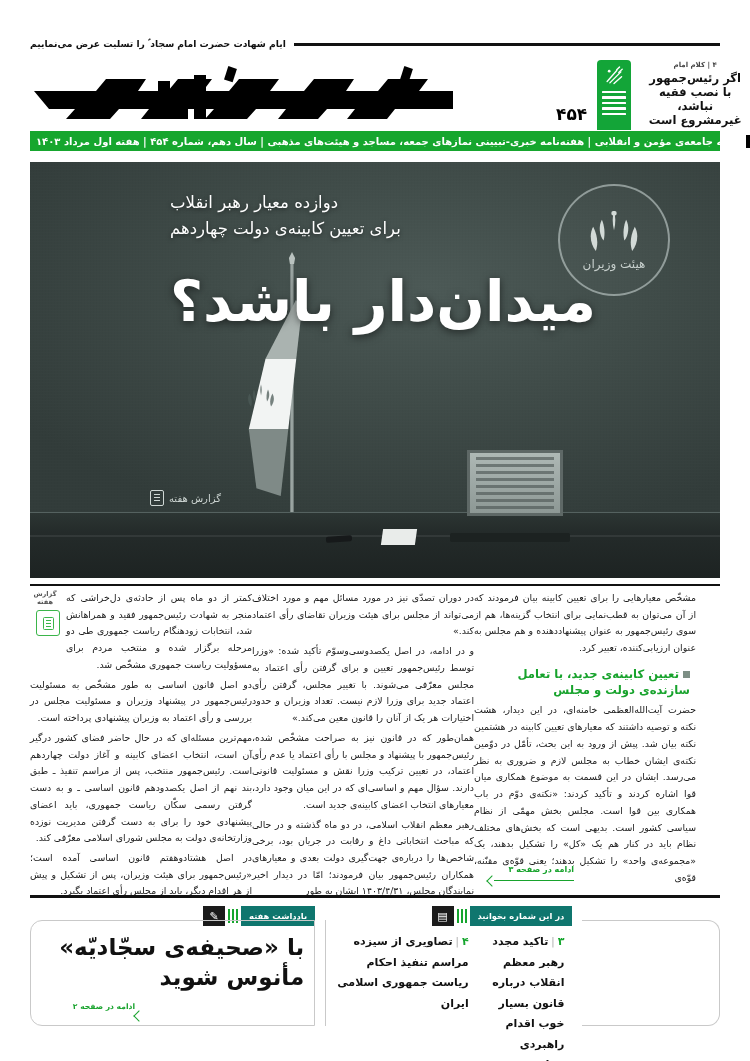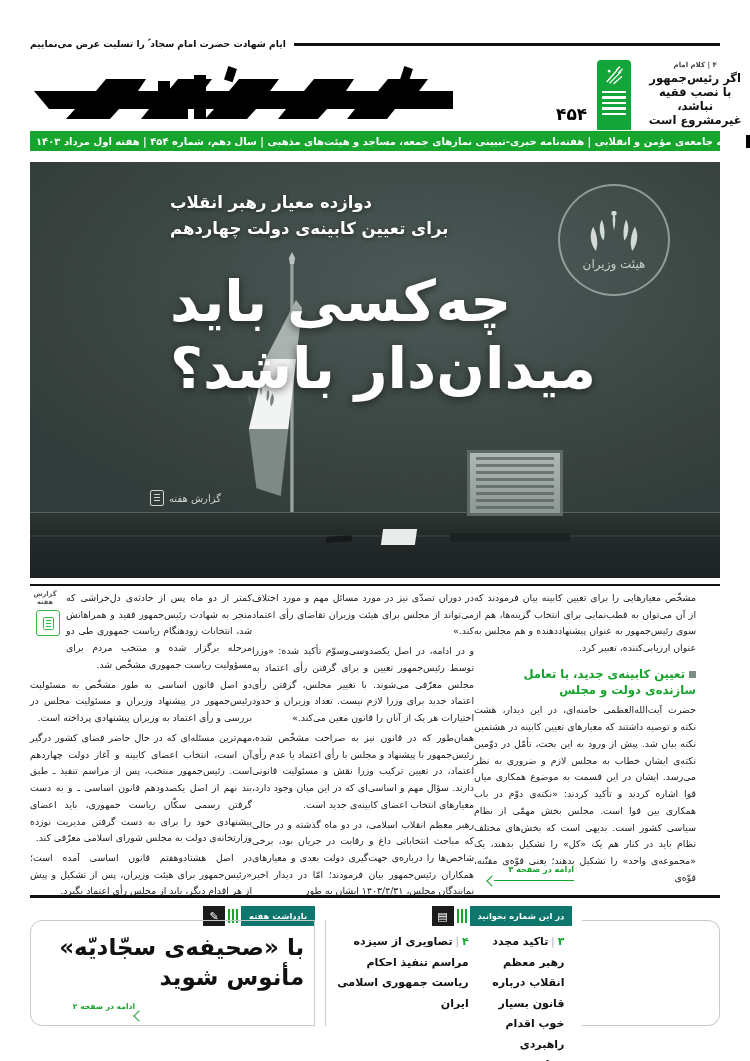--- a/index.html
+++ b/index.html
@@ -128,21 +128,21 @@
   .keyboard i{ display:block; height:3px; background:#4e5856; margin:4px 6px; opacity:.65;}
   .mic { position:absolute; bottom:36px; left:420px; width:120px; height:9px;
     background:#1c2221; border-radius:2px; }
   .paper { position:absolute; bottom:33px; left:352px; width:34px; height:16px;
     background:#e9ecea; transform:skewX(-8deg); }
   .pen { position:absolute; bottom:36px; left:296px; width:26px; height:6px;
     background:#16191a; border-radius:2px; transform:rotate(-4deg); }
 
   .hero-kicker {
     position:absolute; top:28px; right:190px; width:360px; text-align:left;
-    color:#fff; font-size:16.5px; font-weight:bold; line-height:1.55;
+    color:#fff; font-size:16.5px; font-weight:normal; line-height:1.55;
     text-shadow: 0 1px 4px rgba(0,0,0,.5); direction:rtl;
   }
   .hero-headline {
     position:absolute; top:106px; right:60px; width:490px; text-align:left;
     color:#fff; font-size:57px; font-weight:bold; line-height:1.18;
     text-shadow: 0 2px 9px rgba(0,0,0,.55); direction:rtl; letter-spacing:-1px;
   }
   .hero-tag {
     position:absolute; bottom:72px; left:120px;
     display:flex; flex-direction:row-reverse; align-items:center; gap:5px;
@@ -158,21 +158,21 @@
     position:absolute; top:590px; right:30px; left:30px; height:292px;
     display:flex; flex-direction:row-reverse; 
   }
   .col { width:222px; position:relative; }
   .col p {
     font-size:9.4px; line-height:1.78; color:#1a1a1a; text-align:justify;
     text-align-last:right; margin-bottom:3px; direction:rtl;
   }
   .subhead {
     color:#18a32d; font-size:11.6px; font-weight:bold; line-height:1.4;
-    margin:9px 0 4px; direction:rtl; text-align:right;
+    margin:9px 6px 4px; direction:rtl; text-align:right;
   }
   .subhead .sq { display:inline-block; width:7px; height:7px; background:#7d8f85; margin-left:4px; }
   .gz-tag {
     position:absolute; top:0; left:0; width:30px; text-align:center;
   }
   .gz-tag .lbl { font-size:6.6px; color:#555; font-weight:bold; line-height:1.25; }
   .gz-tag .box { margin-top:4px; width:24px; height:26px; border:1.4px solid #3bb54a;
      border-radius:3px; display:flex; align-items:center; justify-content:center;}
   .gz-tag .box i { width:11px; height:13px; border:1.3px solid #3bb54a; border-radius:1.5px; display:block; position:relative;}
   .gz-tag .box i:before{content:"";position:absolute;left:2px;right:2px;top:2px;height:1px;background:#3bb54a;
@@ -358,21 +358,20 @@
     <div class="mic"></div>
     <div class="paper"></div>
     <div class="pen"></div>
 
     <div class="hero-kicker">
       <div>دوازده معیار رهبر انقلاب</div>
       <div>برای تعیین کابینه‌ی دولت چهاردهم</div>
     </div>
 
     <div class="hero-headline">
-      <div>چه‌کسی باید</div>
       <div>میدان‌دار باشد؟</div>
     </div>
 
     <div class="hero-tag">
       <span class="doc-icon"></span>
       <span>گزارش هفته</span>
     </div>
   </div>
 
   <div class="body-rule"></div>

